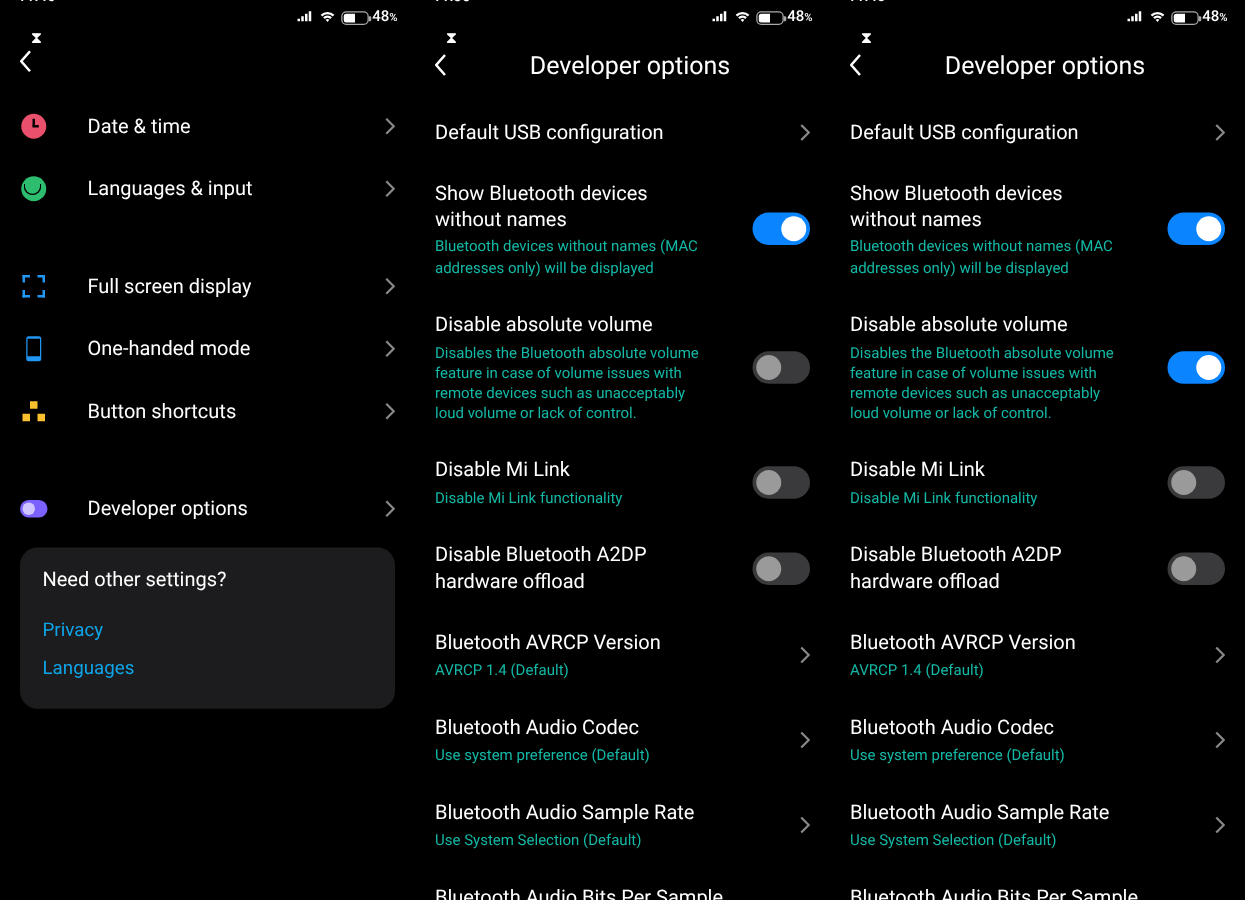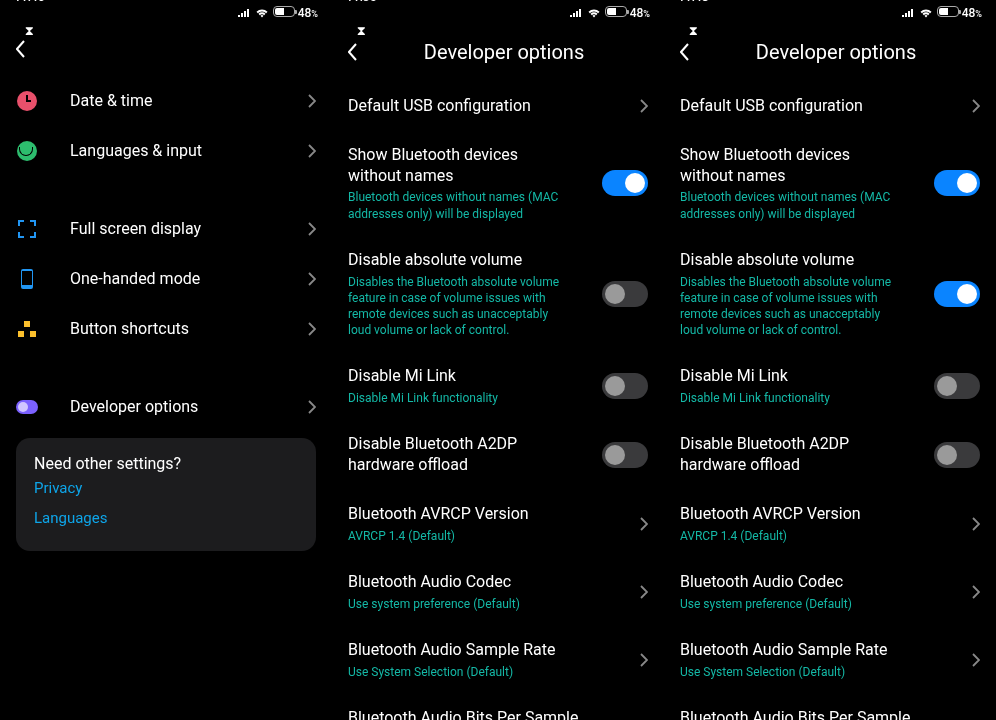--- a/index.html
+++ b/index.html
@@ -64,21 +64,21 @@
 .row .title { font-size: 16px; font-weight: 400; line-height: 1.3; }
 .row .desc { font-size: 12px; color: #14b8a6; line-height: 1.35; margin-top: 3px; }
 .chevron { width: 8px; height: 14px; flex-shrink: 0; }
 .spacer { height: 28px; }
 .card {
   background: #1c1c1e;
   border-radius: 14px;
   padding: 16px 18px 18px;
   margin-top: 6px;
 }
-.card-title { font-size: 16px; margin-bottom: 0; }
+.card-title { font-size: 16px; margin-bottom: 16px; }
 .card-link { font-size: 15px; color: #0ea5e9; padding: 6px 0; }
 .toggle {
   width: 46px;
   height: 26px;
   border-radius: 13px;
   position: relative;
   flex-shrink: 0;
 }
 .toggle.off { background: #3a3a3c; }
 .toggle.on { background: #0a84ff; }
@@ -113,21 +113,21 @@
 .ic-phone::after{content:'';position:absolute;width:10px;height:14px;background:#000;top:2px;left:1px;}
 .ic-sliders{width:20px;height:16px;position:relative;}
 .ic-sliders span{position:absolute;width:20px;height:2px;background:#4caf50;}
 .ic-sliders .a{top:0;} .ic-sliders .b{top:7px;} .ic-sliders .c{top:14px;}
 .ic-sliders .a::after,.ic-sliders .b::after,.ic-sliders .c::after{content:'';position:absolute;width:5px;height:5px;background:#4caf50;top:-1.5px;border-radius:1px;}
 .ic-sliders .a::after{left:3px;} .ic-sliders .b::after{left:12px;} .ic-sliders .c::after{left:6px;}
 .ic-devtoggle{width:22px;height:14px;border-radius:7px;background:#7b61ff;position:relative;}
 .ic-devtoggle::after{content:'';position:absolute;width:10px;height:10px;border-radius:50%;background:#d0c5ff;top:2px;left:2px;}
 .hourglass{font-size:13px;line-height:1;}
 .signal-icons{display:flex;align-items:center;gap:3px;font-size:11px;}
-.battery{display:flex;align-items:flex-start;gap:3px;}
+.battery{display:flex;align-items:flex-end;gap:3px;}
 .battery-shell{width:22px;height:11px;border:1px solid #aaa;border-radius:4px;position:relative;}
 .battery-shell::after{content:'';position:absolute;right:-3px;top:3px;width:2px;height:4px;background:#aaa;border-radius:0 1px 1px 0;}
 .battery-fill{position:absolute;left:1px;top:1px;bottom:1px;width:48%;background:#fff;border-radius:2px 0 0 2px;}
 </style>
 </head>
 <body>
 
 <div class="screen">
   <div class="status-bar">
     <div class="status-left">

